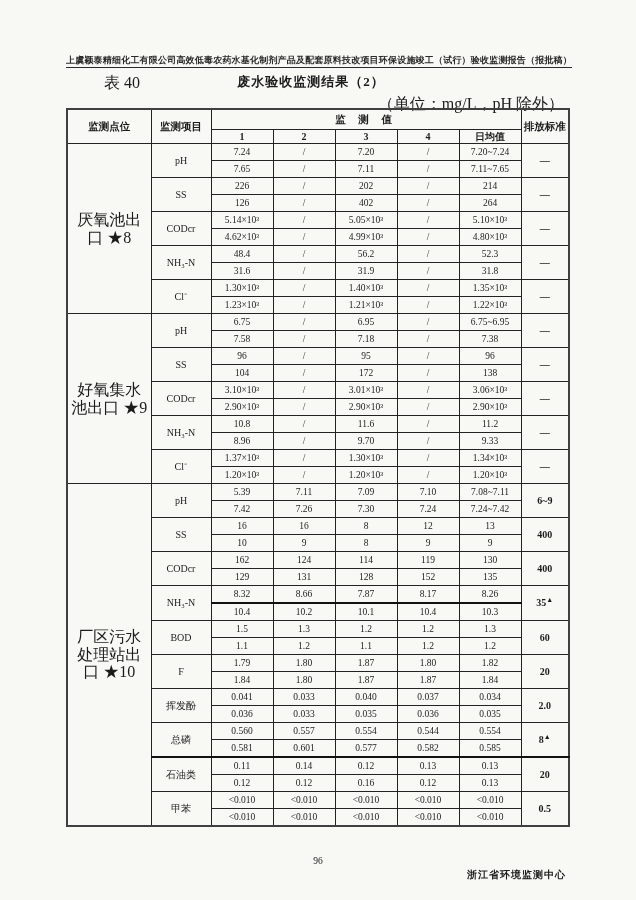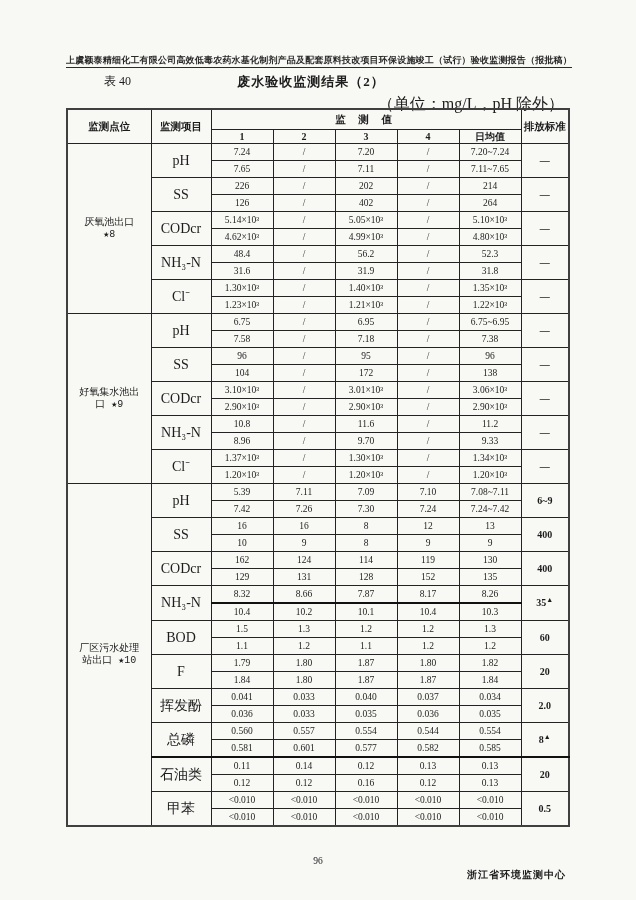--- a/index.html
+++ b/index.html
@@ -13,41 +13,41 @@
   }
   .page{position:absolute;inset:0;background:#f8f8f5;}
   .doc-header{
     position:absolute;top:36px;left:66px;width:506px;
     font-size:9px;font-weight:bold;letter-spacing:.2px;
     text-align:center;color:#2a2a2a;
     border-bottom:1.5px solid #2a2a2a;
     white-space:nowrap;overflow:hidden;margin-top:18px;
   }
   .title-row{position:absolute;top:73px;left:66px;width:506px;height:18px;}
-  .table-label{position:absolute;left:38px;top:0;font-size:12px;}
+  .table-label{position:absolute;left:38px;top:0;font-size:16px;}
   .doc-title{position:absolute;left:0;right:16px;text-align:center;font-size:13px;font-weight:bold;letter-spacing:1px;}
   .unit-note{position:absolute;top:94px;right:72px;font-size:16px;}
   table.results{
     position:absolute;top:108px;left:66px;
     width:502px;border-collapse:collapse;table-layout:fixed;
     border:2px solid #404040;
   }
   th,td{
     border:1px solid #232323;
     text-align:center;vertical-align:middle;
     padding:0 1px;line-height:1.12;
     font-size:9.5px;height:16px;
     overflow:hidden;
   }
   thead th{font-weight:bold;font-size:10.5px;}
   thead tr.r1 th{height:19px;}
   thead tr.r2 th{height:13px;font-size:10px;}
   th.group{letter-spacing:5px;}
-  td.loc-cell{font-size:10px;padding:0 11px;font-family:Liberation Mono, monospace;}
-  td.item-cell{font-size:14px;}
+  td.loc-cell{font-size:16px;padding:0 3px;}
+  td.item-cell{font-size:10px;}
   td.std-cell{font-weight:bold;font-size:10px;}
   td.std-cell sup{font-size:7px;}
   tr.thick-top td{border-top:2.5px solid #111;}
   tr.thick-split td.val-cell{border-top:2.5px solid #111;}
   .footer-page{position:absolute;top:856px;left:0;width:100%;text-align:center;font-size:9.5px;}
   .footer-org{position:absolute;top:868px;right:70px;font-size:10px;letter-spacing:1px;font-weight:bold;}
 </style>
 </head>
 <body>
 

